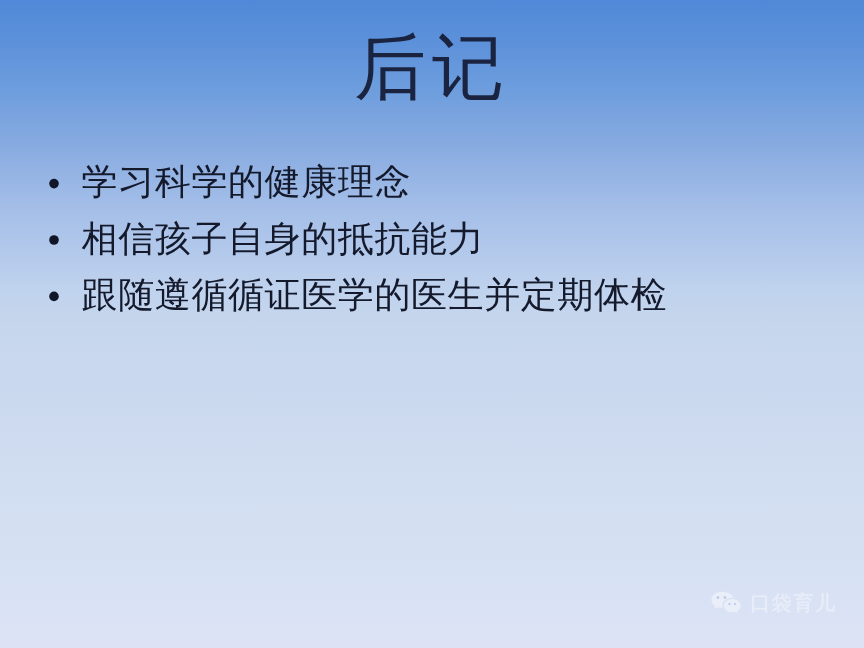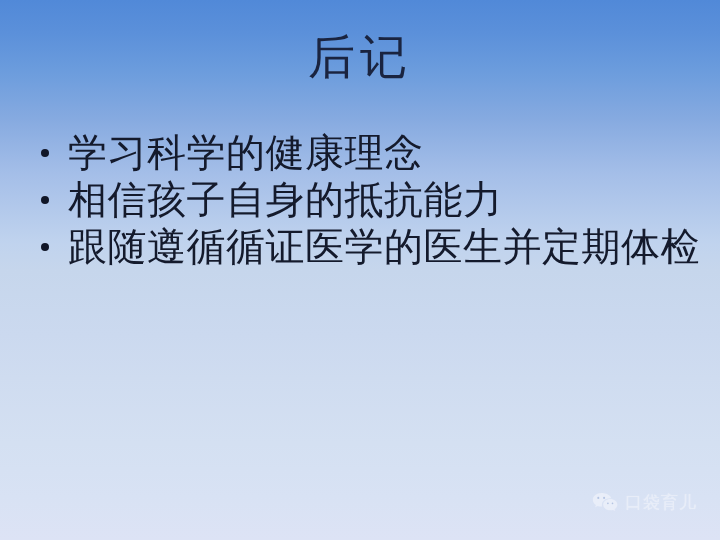--- a/index.html
+++ b/index.html
@@ -34,21 +34,21 @@
   }
   
   #slide-title {
     position: absolute;
     top: 31px;
     left: 0;
     width: 720px;
     text-align: center;
     color: #1a2440;
     font-family: "Liberation Serif", "DejaVu Serif", serif;
-    font-size: 47px;
+    font-size: 60px;
     line-height: 52px;
     letter-spacing: 5px;
     font-weight: 400;
     white-space: nowrap;
   }
   
   #bullet-list {
     position: absolute;
     top: 129px;
     left: 38px;
@@ -70,21 +70,21 @@
     top: 50%;
     width: 8px;
     height: 8px;
     margin-top: -4px;
     border-radius: 50%;
     background: #101628;
   }
   .bullet-text {
     color: #141a2c;
     font-family: "Liberation Serif", "DejaVu Serif", serif;
-    font-size: 39px;
+    font-size: 30px;
     line-height: 34px;
     letter-spacing: 0.5px;
     white-space: nowrap;
   }
   
   #watermark {
     position: absolute;
     left: 592px;
     top: 492px;
     display: flex;

